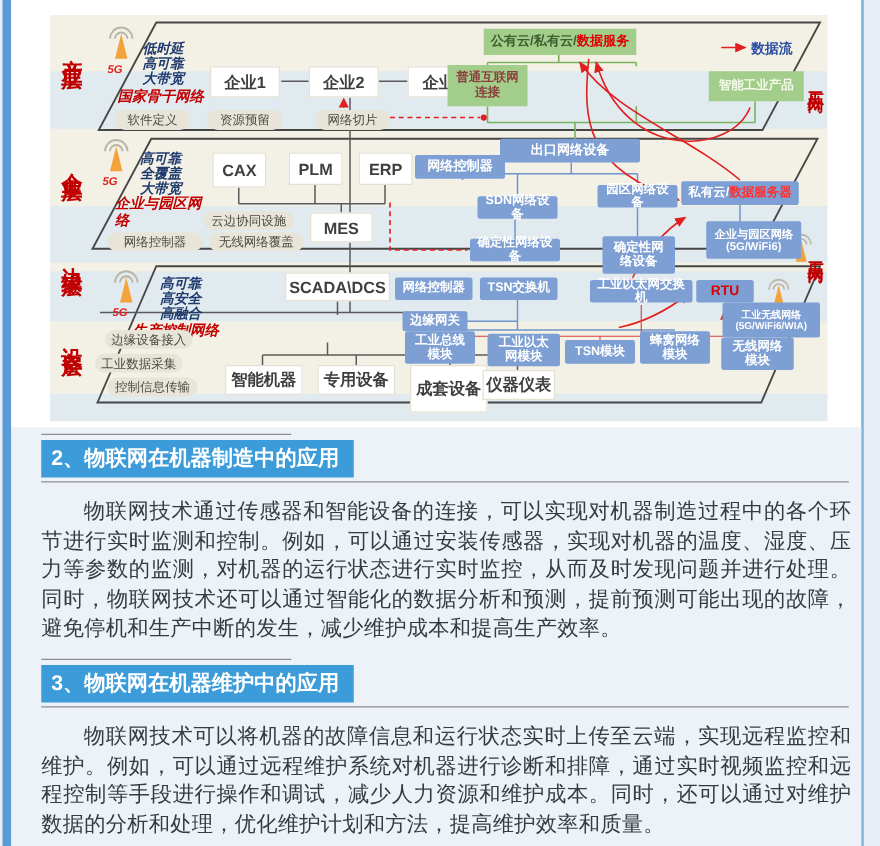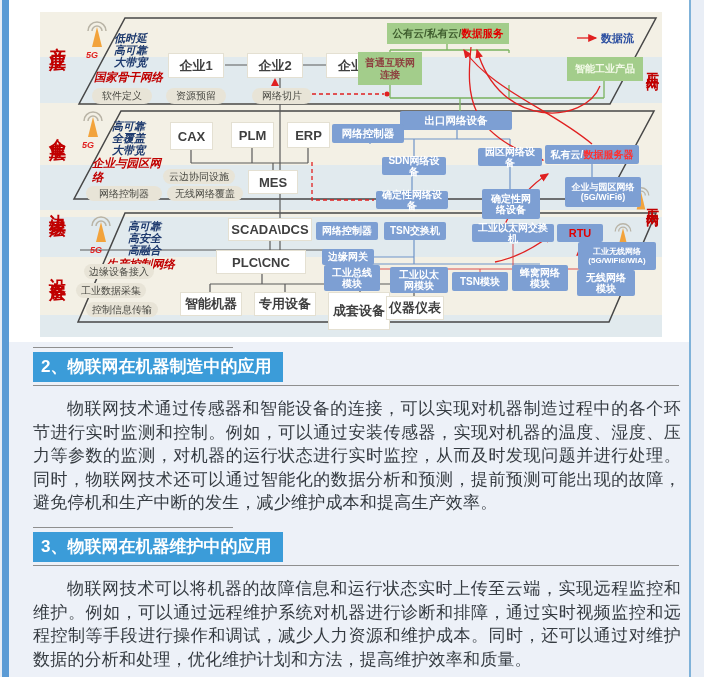--- a/index.html
+++ b/index.html
@@ -180,21 +180,20 @@
       <span>(5G/WiFi6)</span>
     </div>
   <div class="p bb" style="left:336px;top:179px;width:72px;height:18px">确定性网络设备</div>
   <div class="p bb" style="left:442px;top:177px;width:58px;height:30px">确定性网络设备</div>
 
   <div class="p it" style="left:88px;top:207px">高可靠</div>
   <div class="p it" style="left:88px;top:219px">高安全</div>
   <div class="p it" style="left:88px;top:231px">高融合</div>
   <div class="p rn" style="left:66px;top:245px">生产控制网络</div>
   <div class="p wb" style="left:188px;top:206px;width:84px;height:23px">SCADA\DCS</div>
-  <div class="p wb" style="left:176px;top:238px;width:90px;height:24px">PLC\CNC</div>
   <div class="p bb" style="left:276px;top:210px;width:62px;height:18px">网络控制器</div>
   <div class="p bb" style="left:344px;top:210px;width:62px;height:18px">TSN交换机</div>
   <div class="p bb" style="left:432px;top:212px;width:82px;height:18px">工业以太网交换机</div>
   <div class="p bb rdx" style="left:517px;top:212px;width:46px;height:18px;font-size:11px">RTU</div>
   <div class="p bb" style="left:282px;top:237px;width:52px;height:16px">边缘网关</div>
   <div class="p bb" style="left:538px;top:230px;width:78px;height:28px;font-size:8px">
       <span>工业无线网络</span>
       <span>(5G/WiFi6/WIA)</span>
     </div>
 

